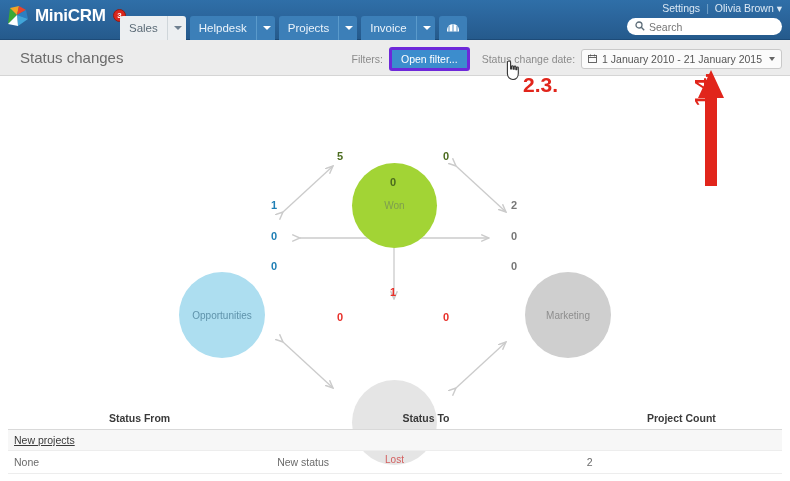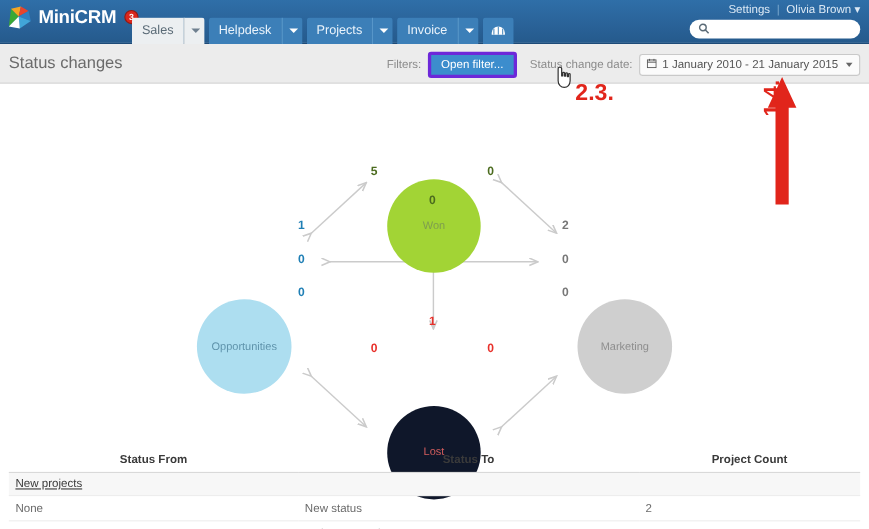--- a/index.html
+++ b/index.html
@@ -79,21 +79,21 @@
     font-family:"Liberation Sans", sans-serif; width:128px; background:transparent;
     padding:0;
   }
 
   
   .subheader {
     position:absolute; left:0; top:40px; width:790px; height:36px;
     background:#ececec; border-bottom:1px solid #d5d5d5;
   }
   .page-title {
-    position:absolute; left:8px; top:9px; font-size:15px; color:#6b6b6b;
+    position:absolute; left:20px; top:9px; font-size:15px; color:#6b6b6b;
     font-weight:normal;
   }
   .filters-area {
     position:absolute; right:8px; top:7px; display:flex; align-items:center; gap:6px;padding-left:12px;
   }
   .filters-label { font-size:10.5px; color:#8b8b8b; }
   .open-filter-btn {
     background:#3c8dcd; color:#fff; border:3px solid #6d28d9; border-radius:3px;
     font-size:10.5px; padding:3px 9px; cursor:pointer;
     font-family:"Liberation Sans", sans-serif;
@@ -115,21 +115,21 @@
     position:absolute; left:0; top:77px; width:790px; height:330px; background:#fff;
   }
   .node {
     position:absolute; border-radius:50%;
     display:flex; align-items:center; justify-content:center;
     font-size:10px;
   }
   #node-won      { left:352px; top:86px;  width:85px; height:85px; background:#a2d435; color:#7e9e4e; }
   #node-opps     { left:179px; top:195px; width:86px; height:86px; background:#addef0; color:#5f93ab; }
   #node-mkt      { left:525px; top:195px; width:86px; height:86px; background:#cfcfcf; color:#8e8e8e; }
-  #node-lost     { left:352px; top:292px; width:85px; height:85px; background:#0f172a; color:#d35d5d; }
+  #node-lost     { left:352px; top:303px; width:85px; height:85px; background:#e5e5e5; color:#d35d5d;align-items:flex-end; }
 
   .num {
     position:absolute; font-size:11px; font-weight:bold; font-family:"Liberation Sans", sans-serif;
   }
   .c-green { color:#4b6b1e; }
   .c-blue  { color:#1f7fb5; }
   .c-gray  { color:#777777; }
   .c-red   { color:#e8302a; }
 
   svg.arrows { position:absolute; left:0; top:0; width:790px; height:330px; }
@@ -221,20 +221,21 @@
     <a href="#"><span>Olivia Brown</span> <span>▾</span></a>
   </div>
 
   <div class="search-box">
     <span>
       <svg width="10" height="10" viewBox="0 0 10 10">
         <circle cx="4" cy="4" r="3" fill="none" stroke="#5b6b77" stroke-width="1.3"></circle>
         <line x1="6.3" y1="6.3" x2="9.2" y2="9.2" stroke="#5b6b77" stroke-width="1.4"></line>
       </svg>
     </span>
+    <input class="sinput" type="text" placeholder="Search" style="">
   </div>
 </div>
 
 <div class="subheader">
   <div class="page-title">Status changes</div>
 
   <div class="filters-area">
     <span class="filters-label">Filters:</span>
     <button class="open-filter-btn">Open filter...</button>
     <span class="date-label">Status change date:</span>

